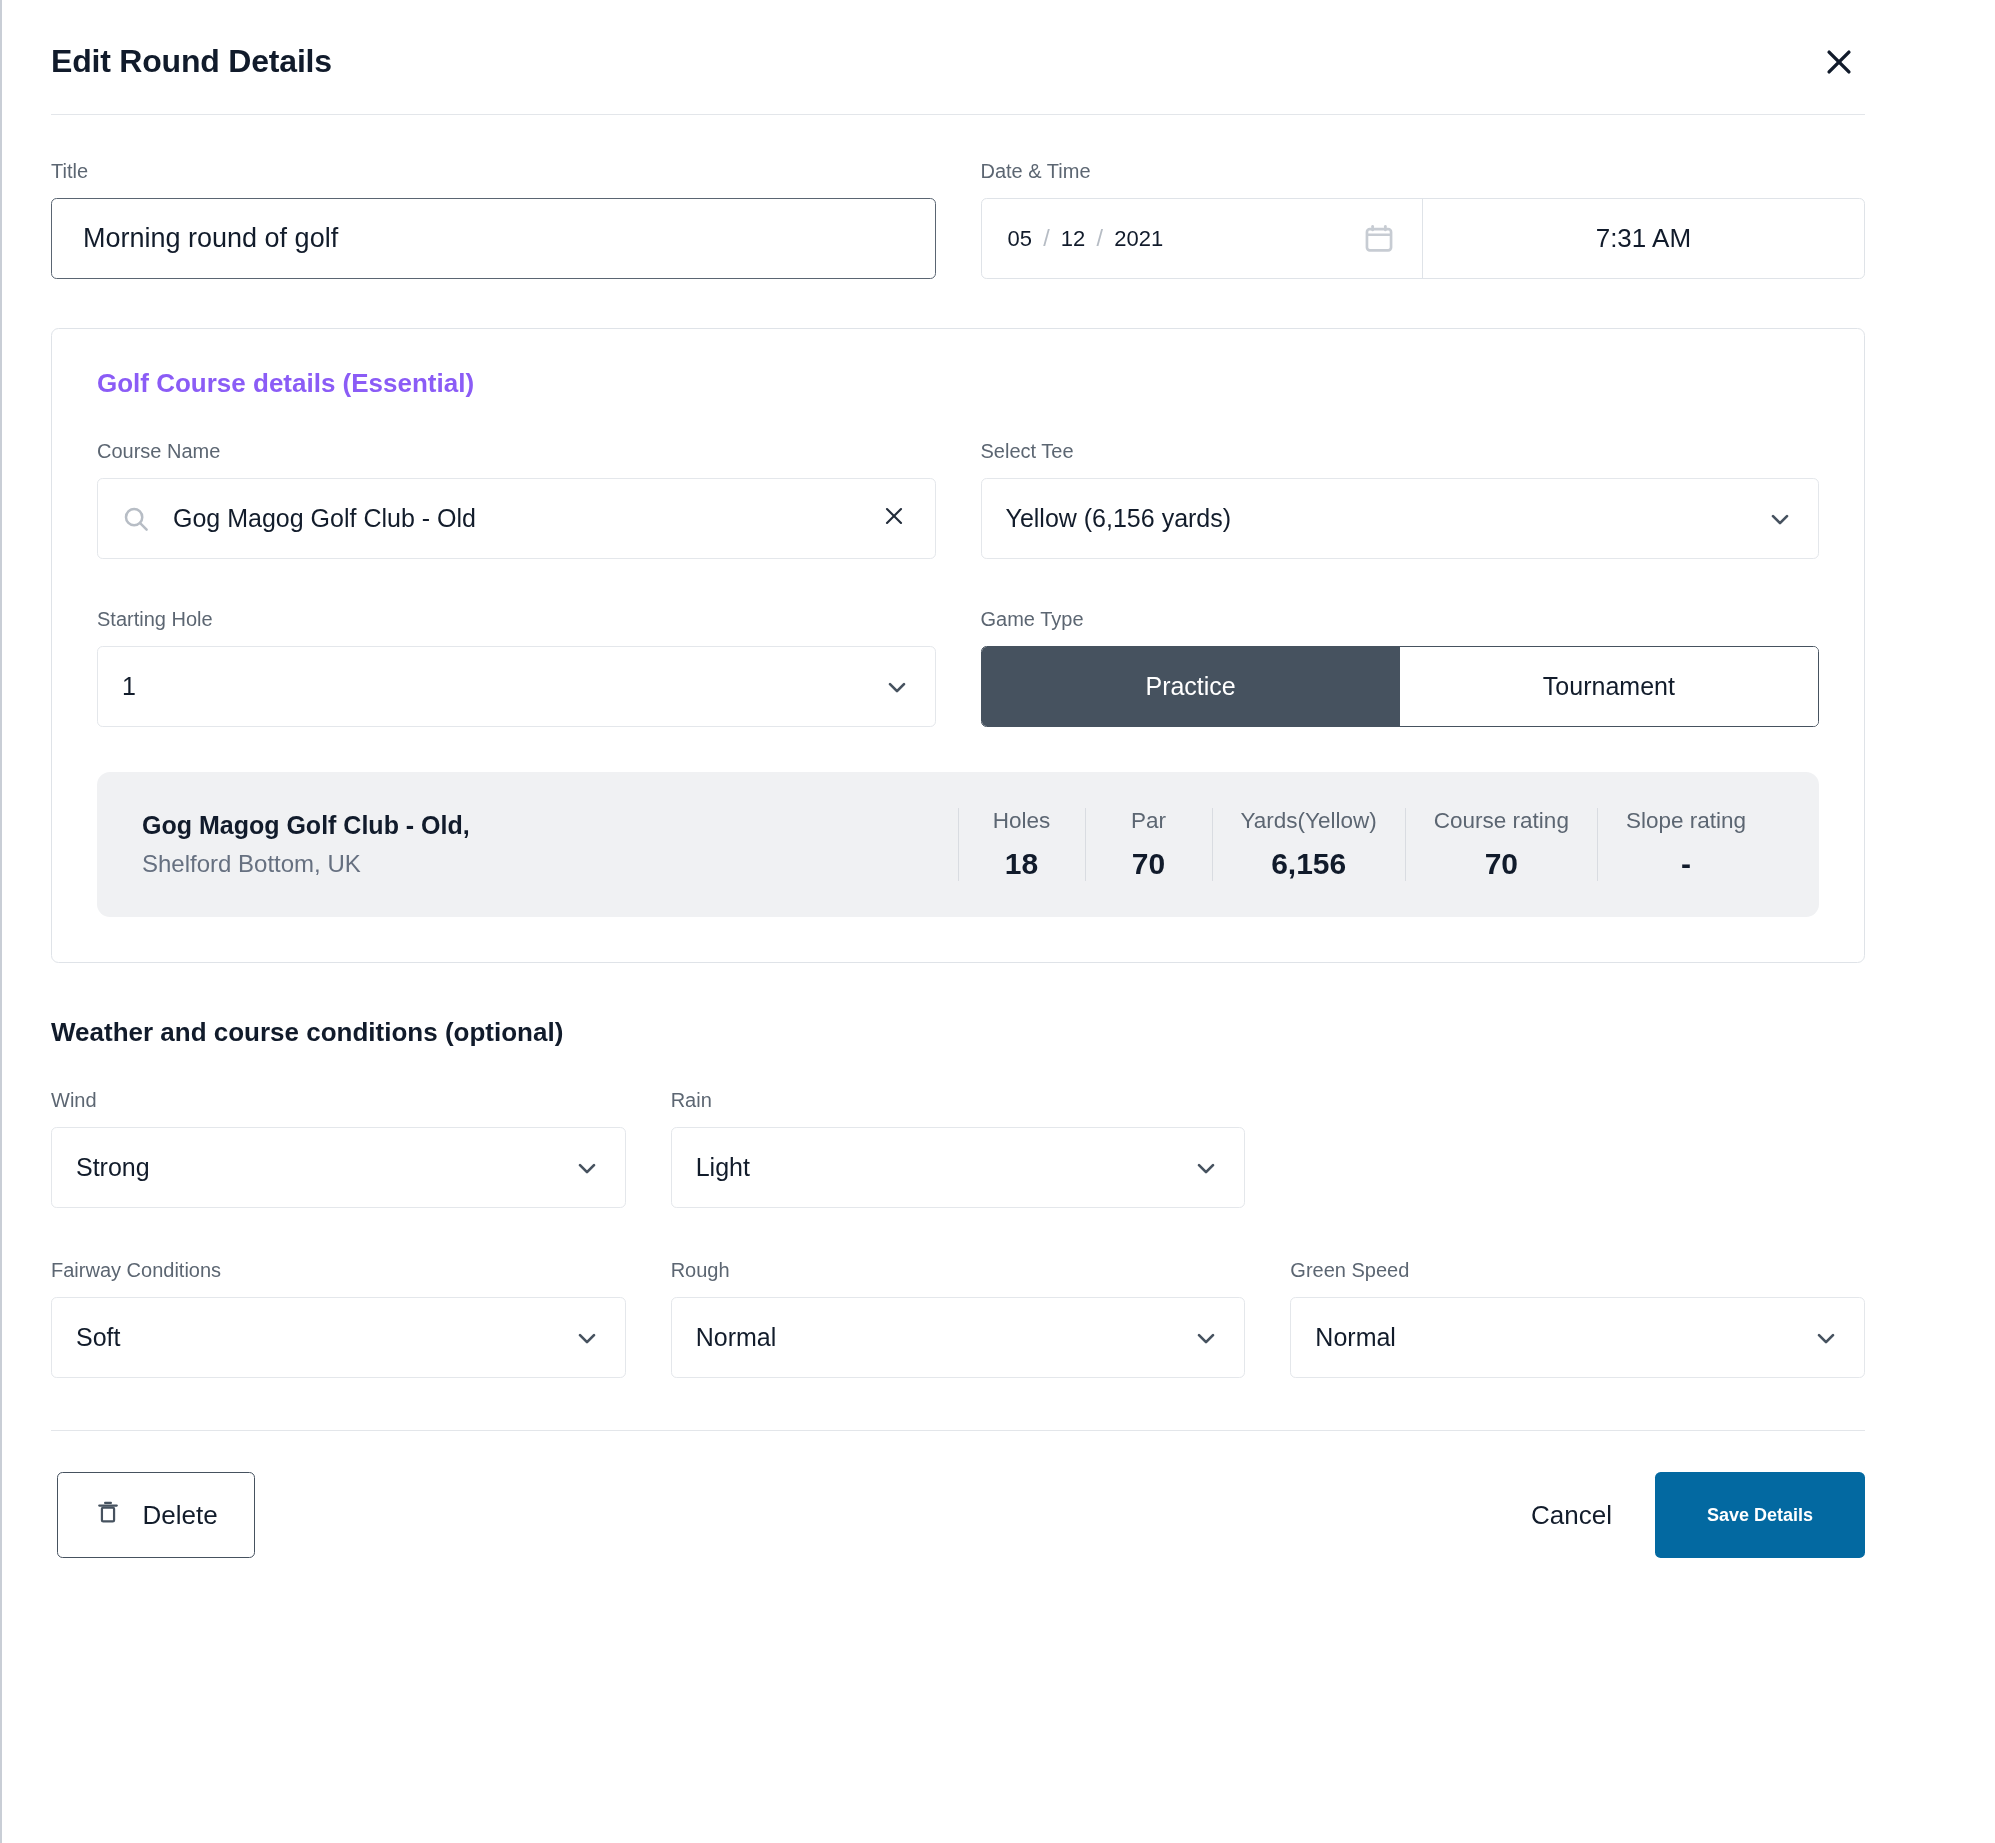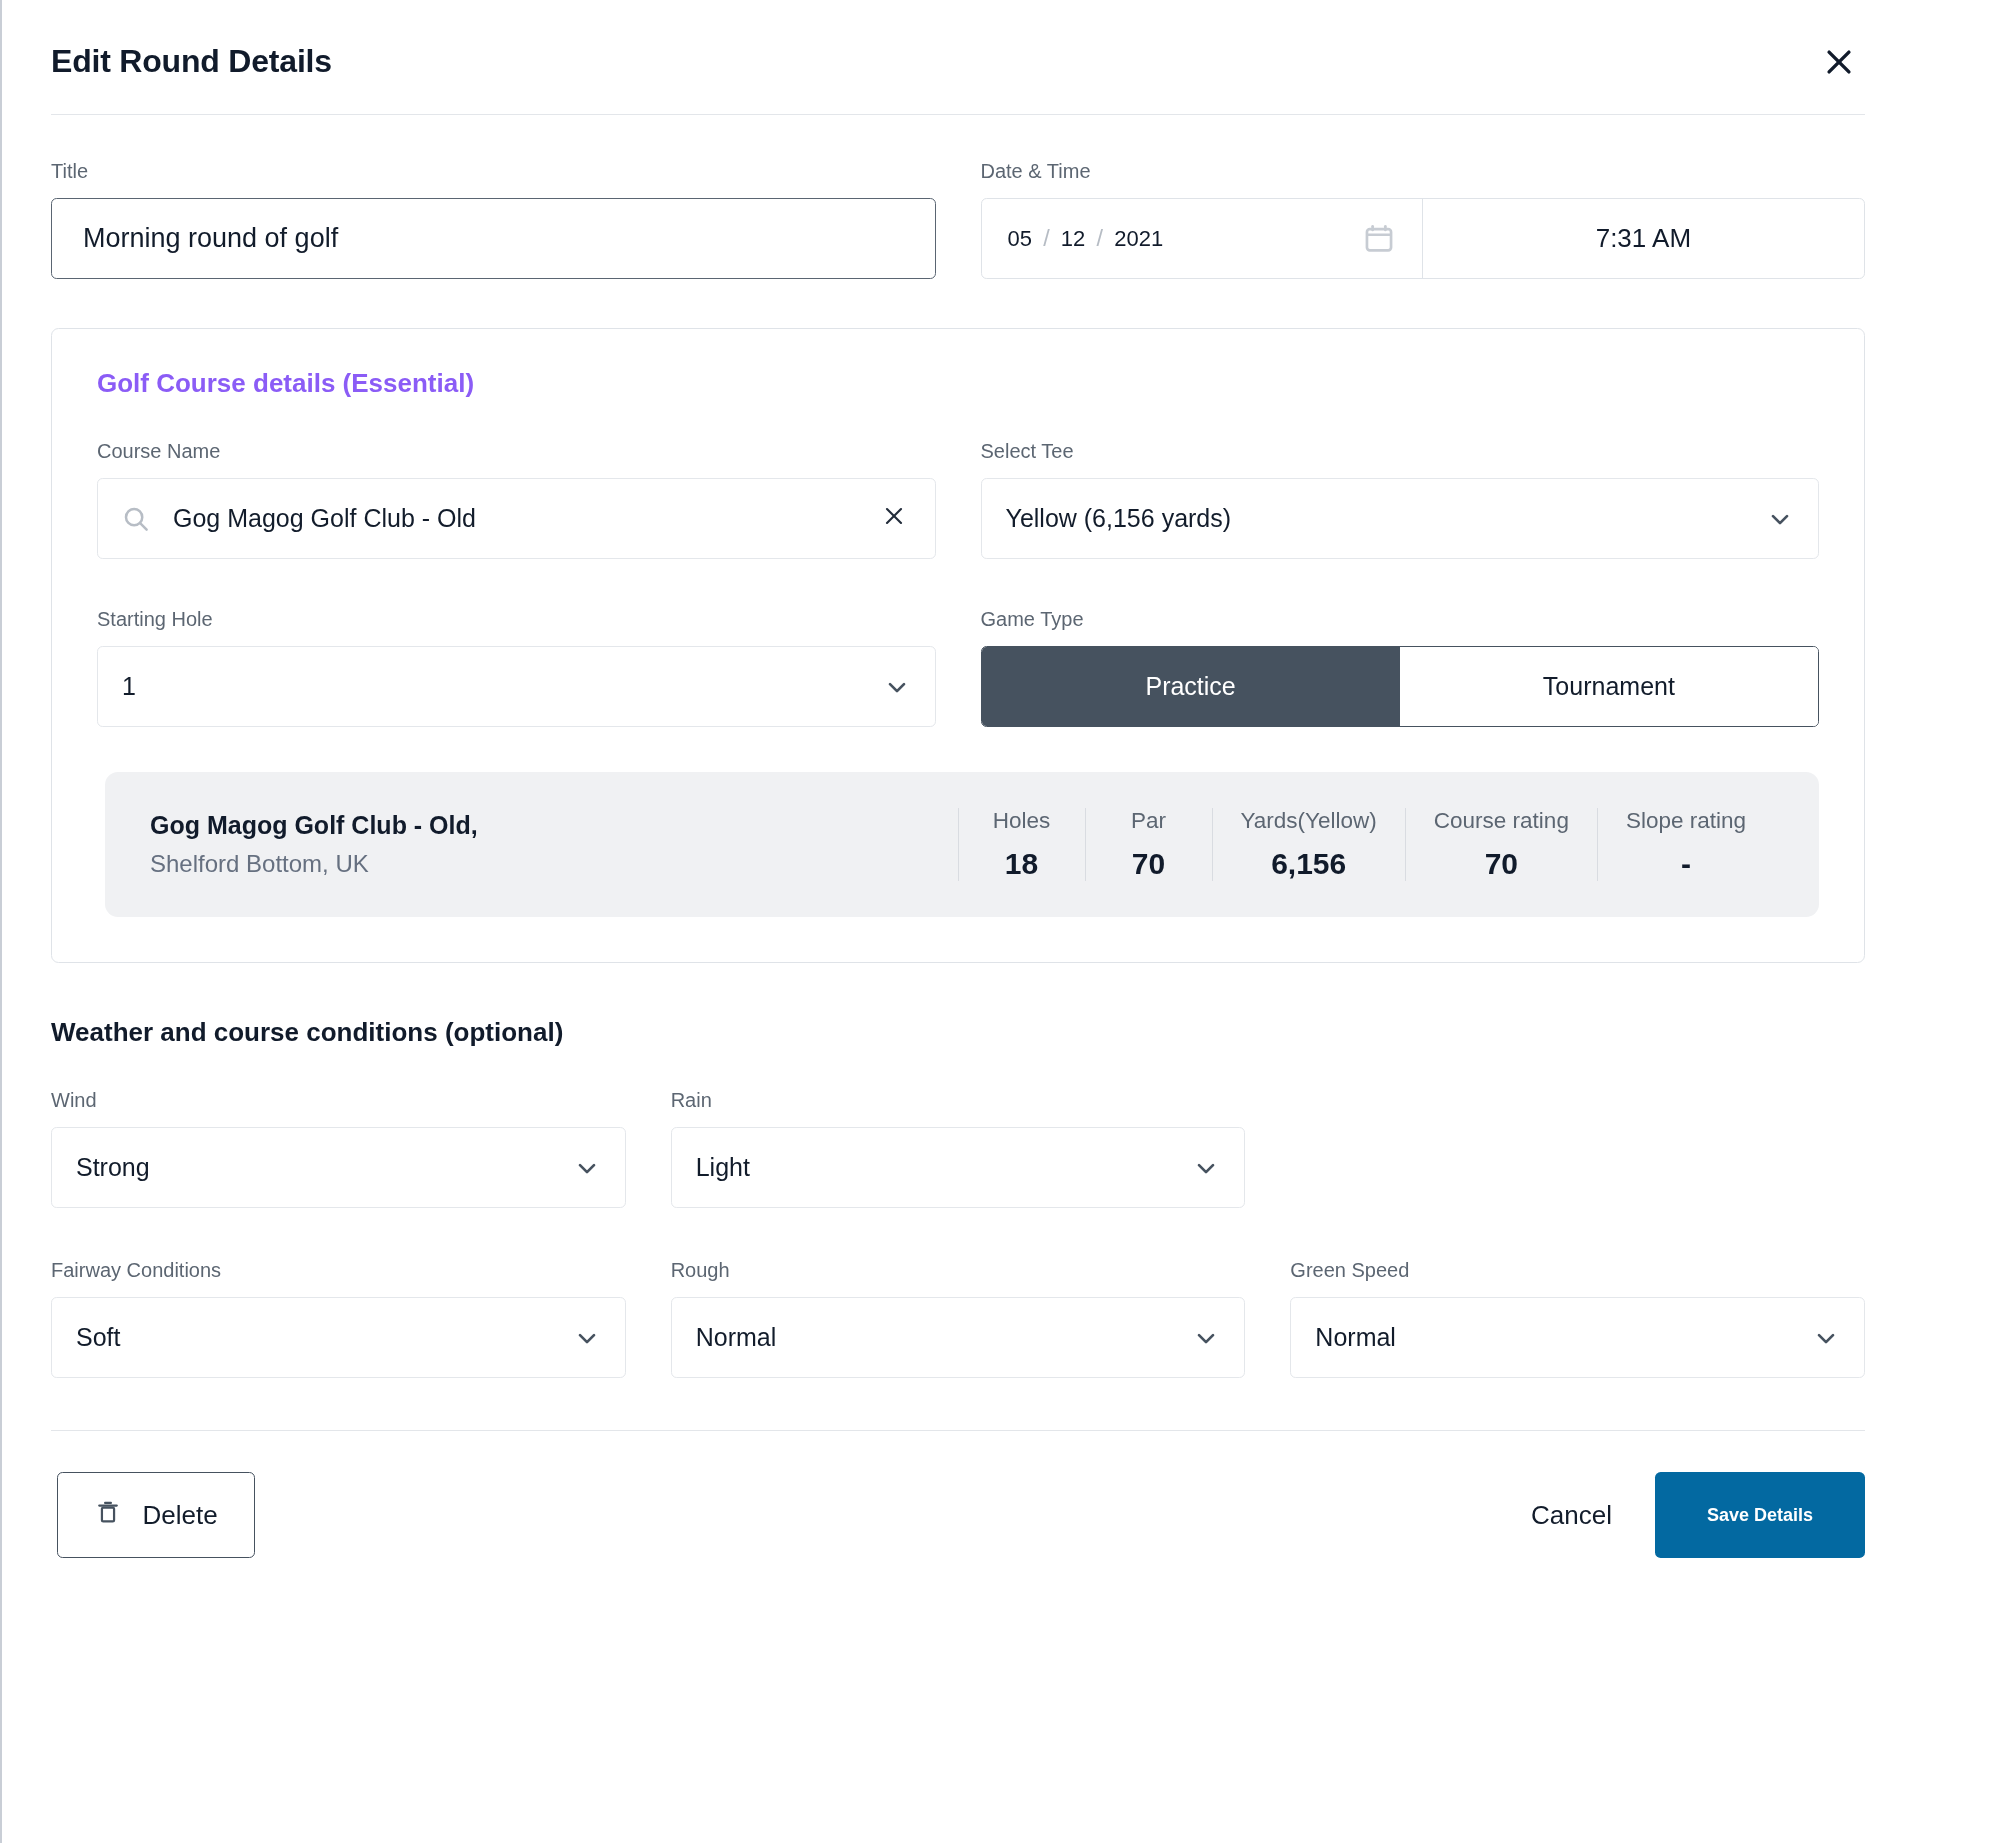--- a/index.html
+++ b/index.html
@@ -218,21 +218,20 @@
   }
 
   
   .summary-bar {
     margin-top: 45px;
     background: #f0f1f3;
     border-radius: 13px;
     display: flex;
     align-items: stretch;
     padding: 36px 45px;
-    margin-left: 8px;
   }
   .summary-course {
     flex: 1 1 auto;
     display: flex;
     flex-direction: column;
     justify-content: center;
     padding-right: 28px;
   }
   .summary-course-name {
     font-size: 25px;

